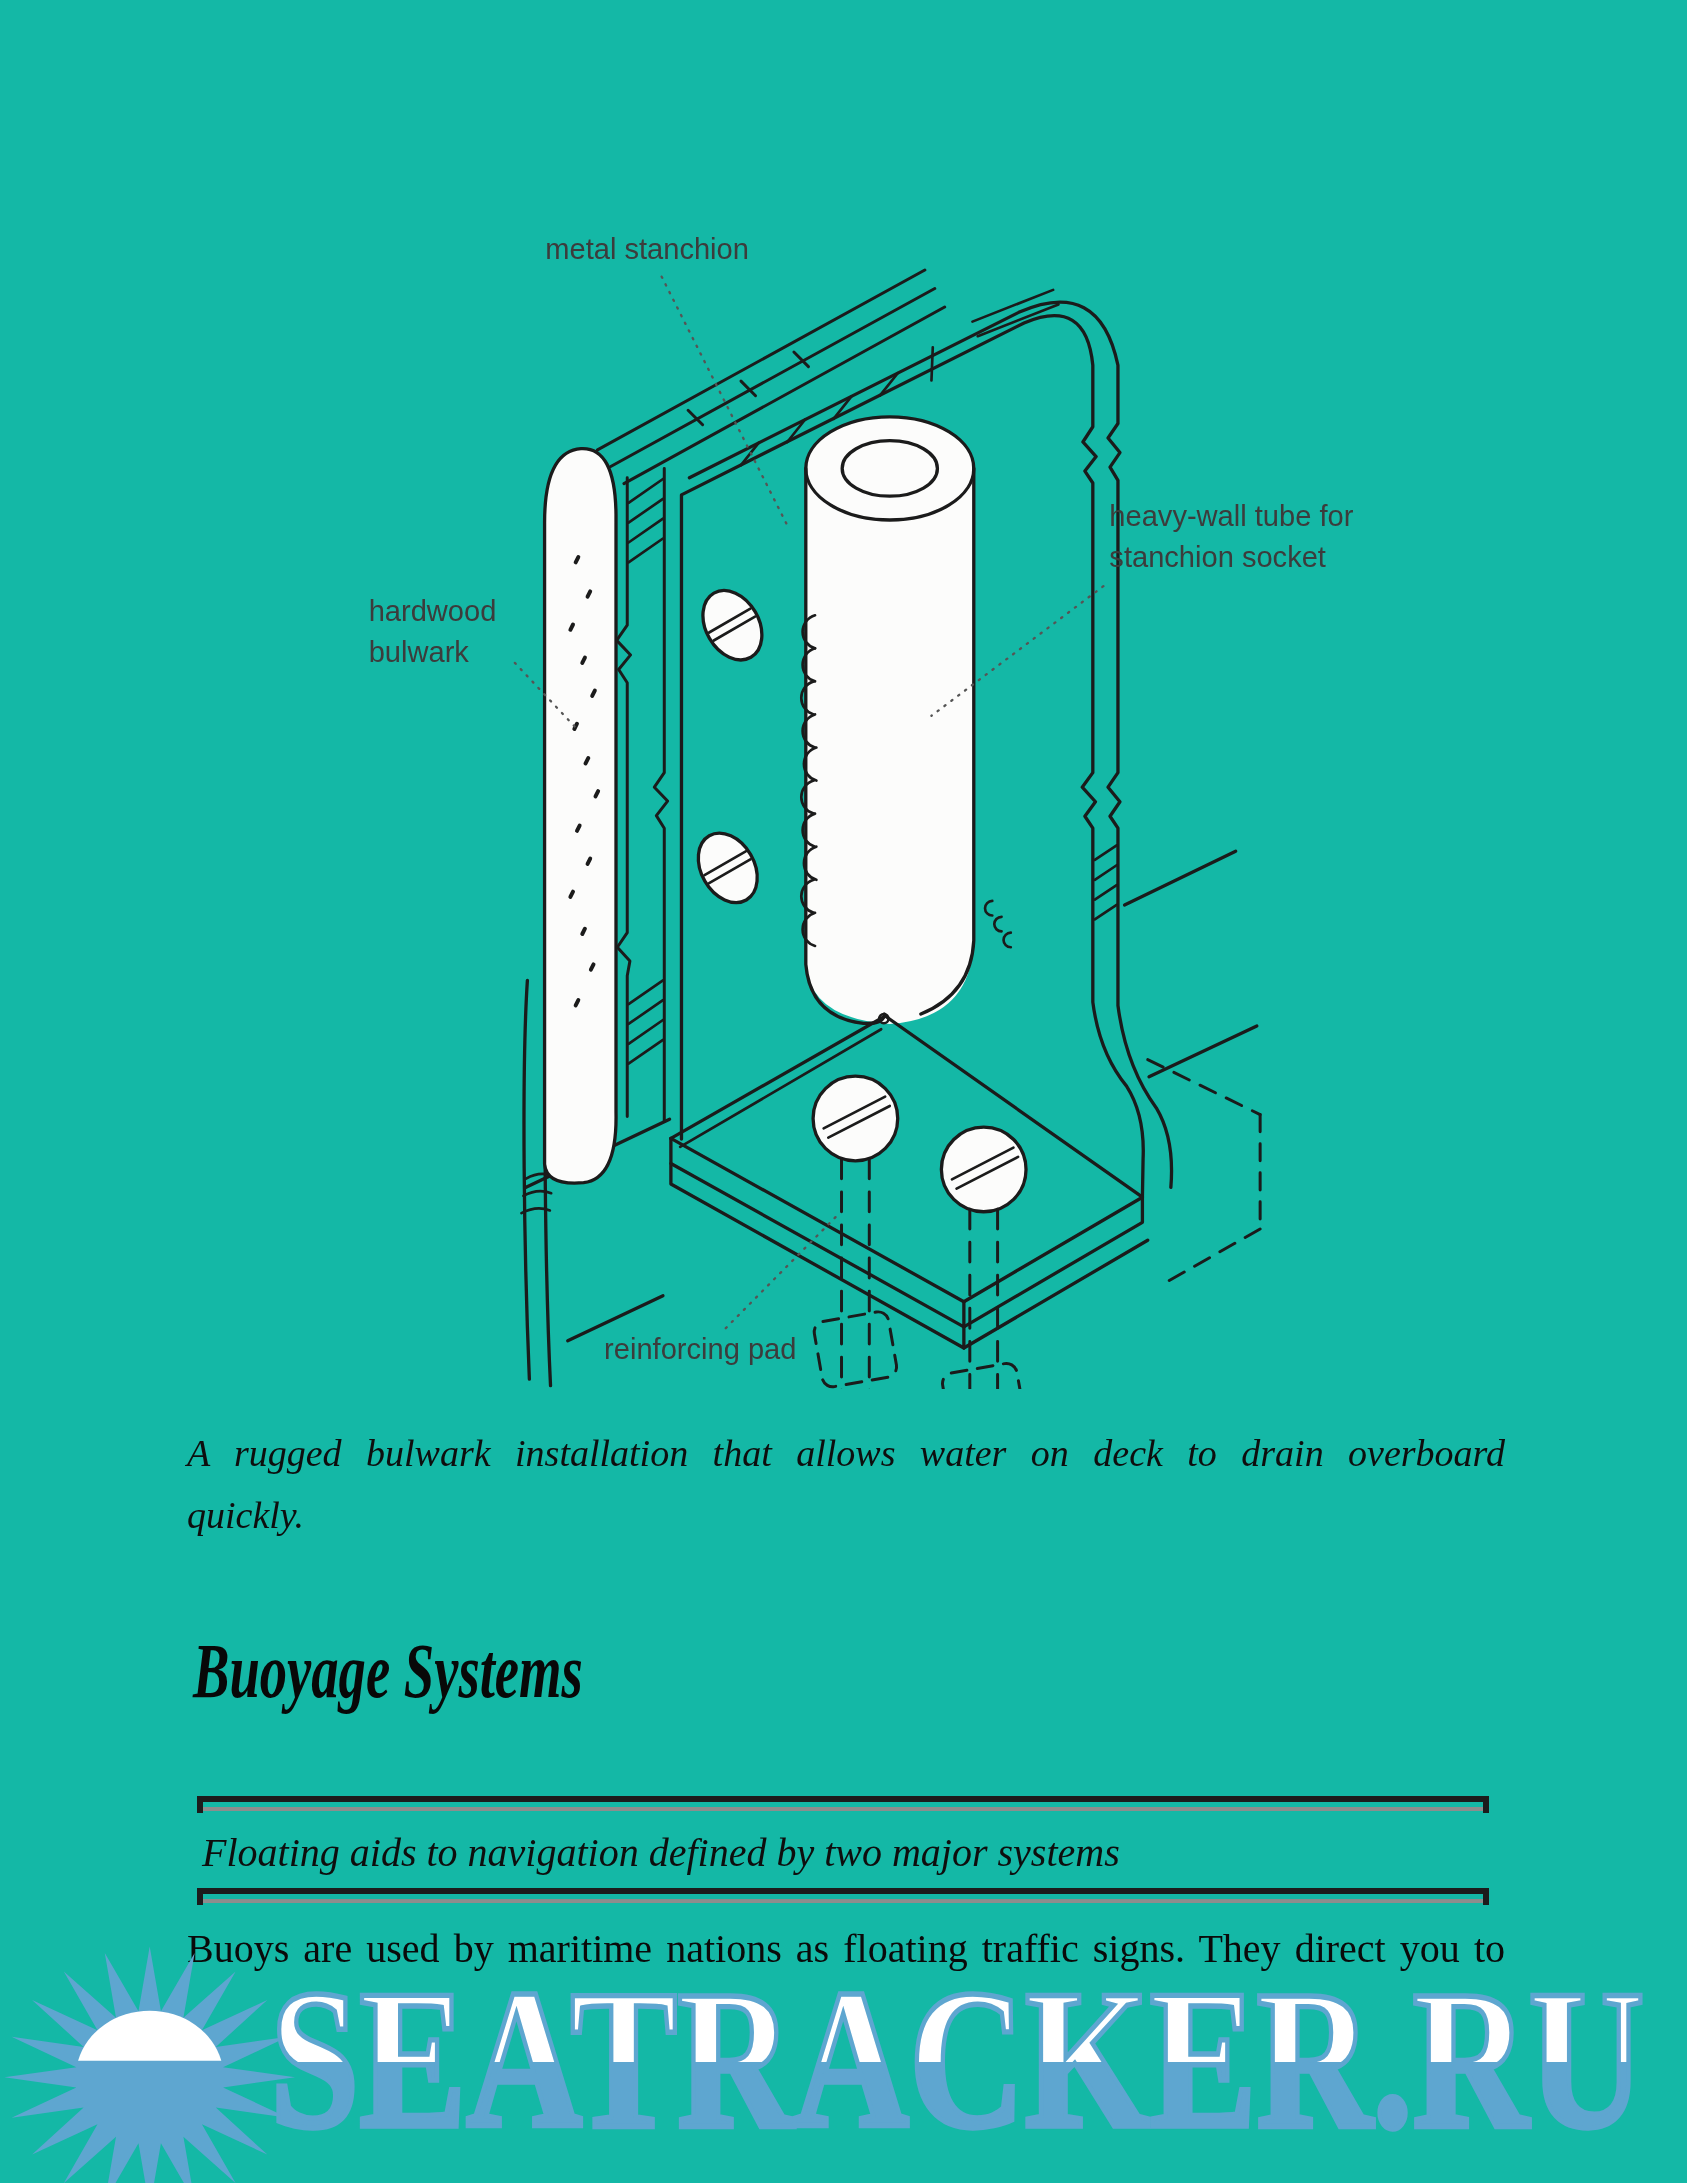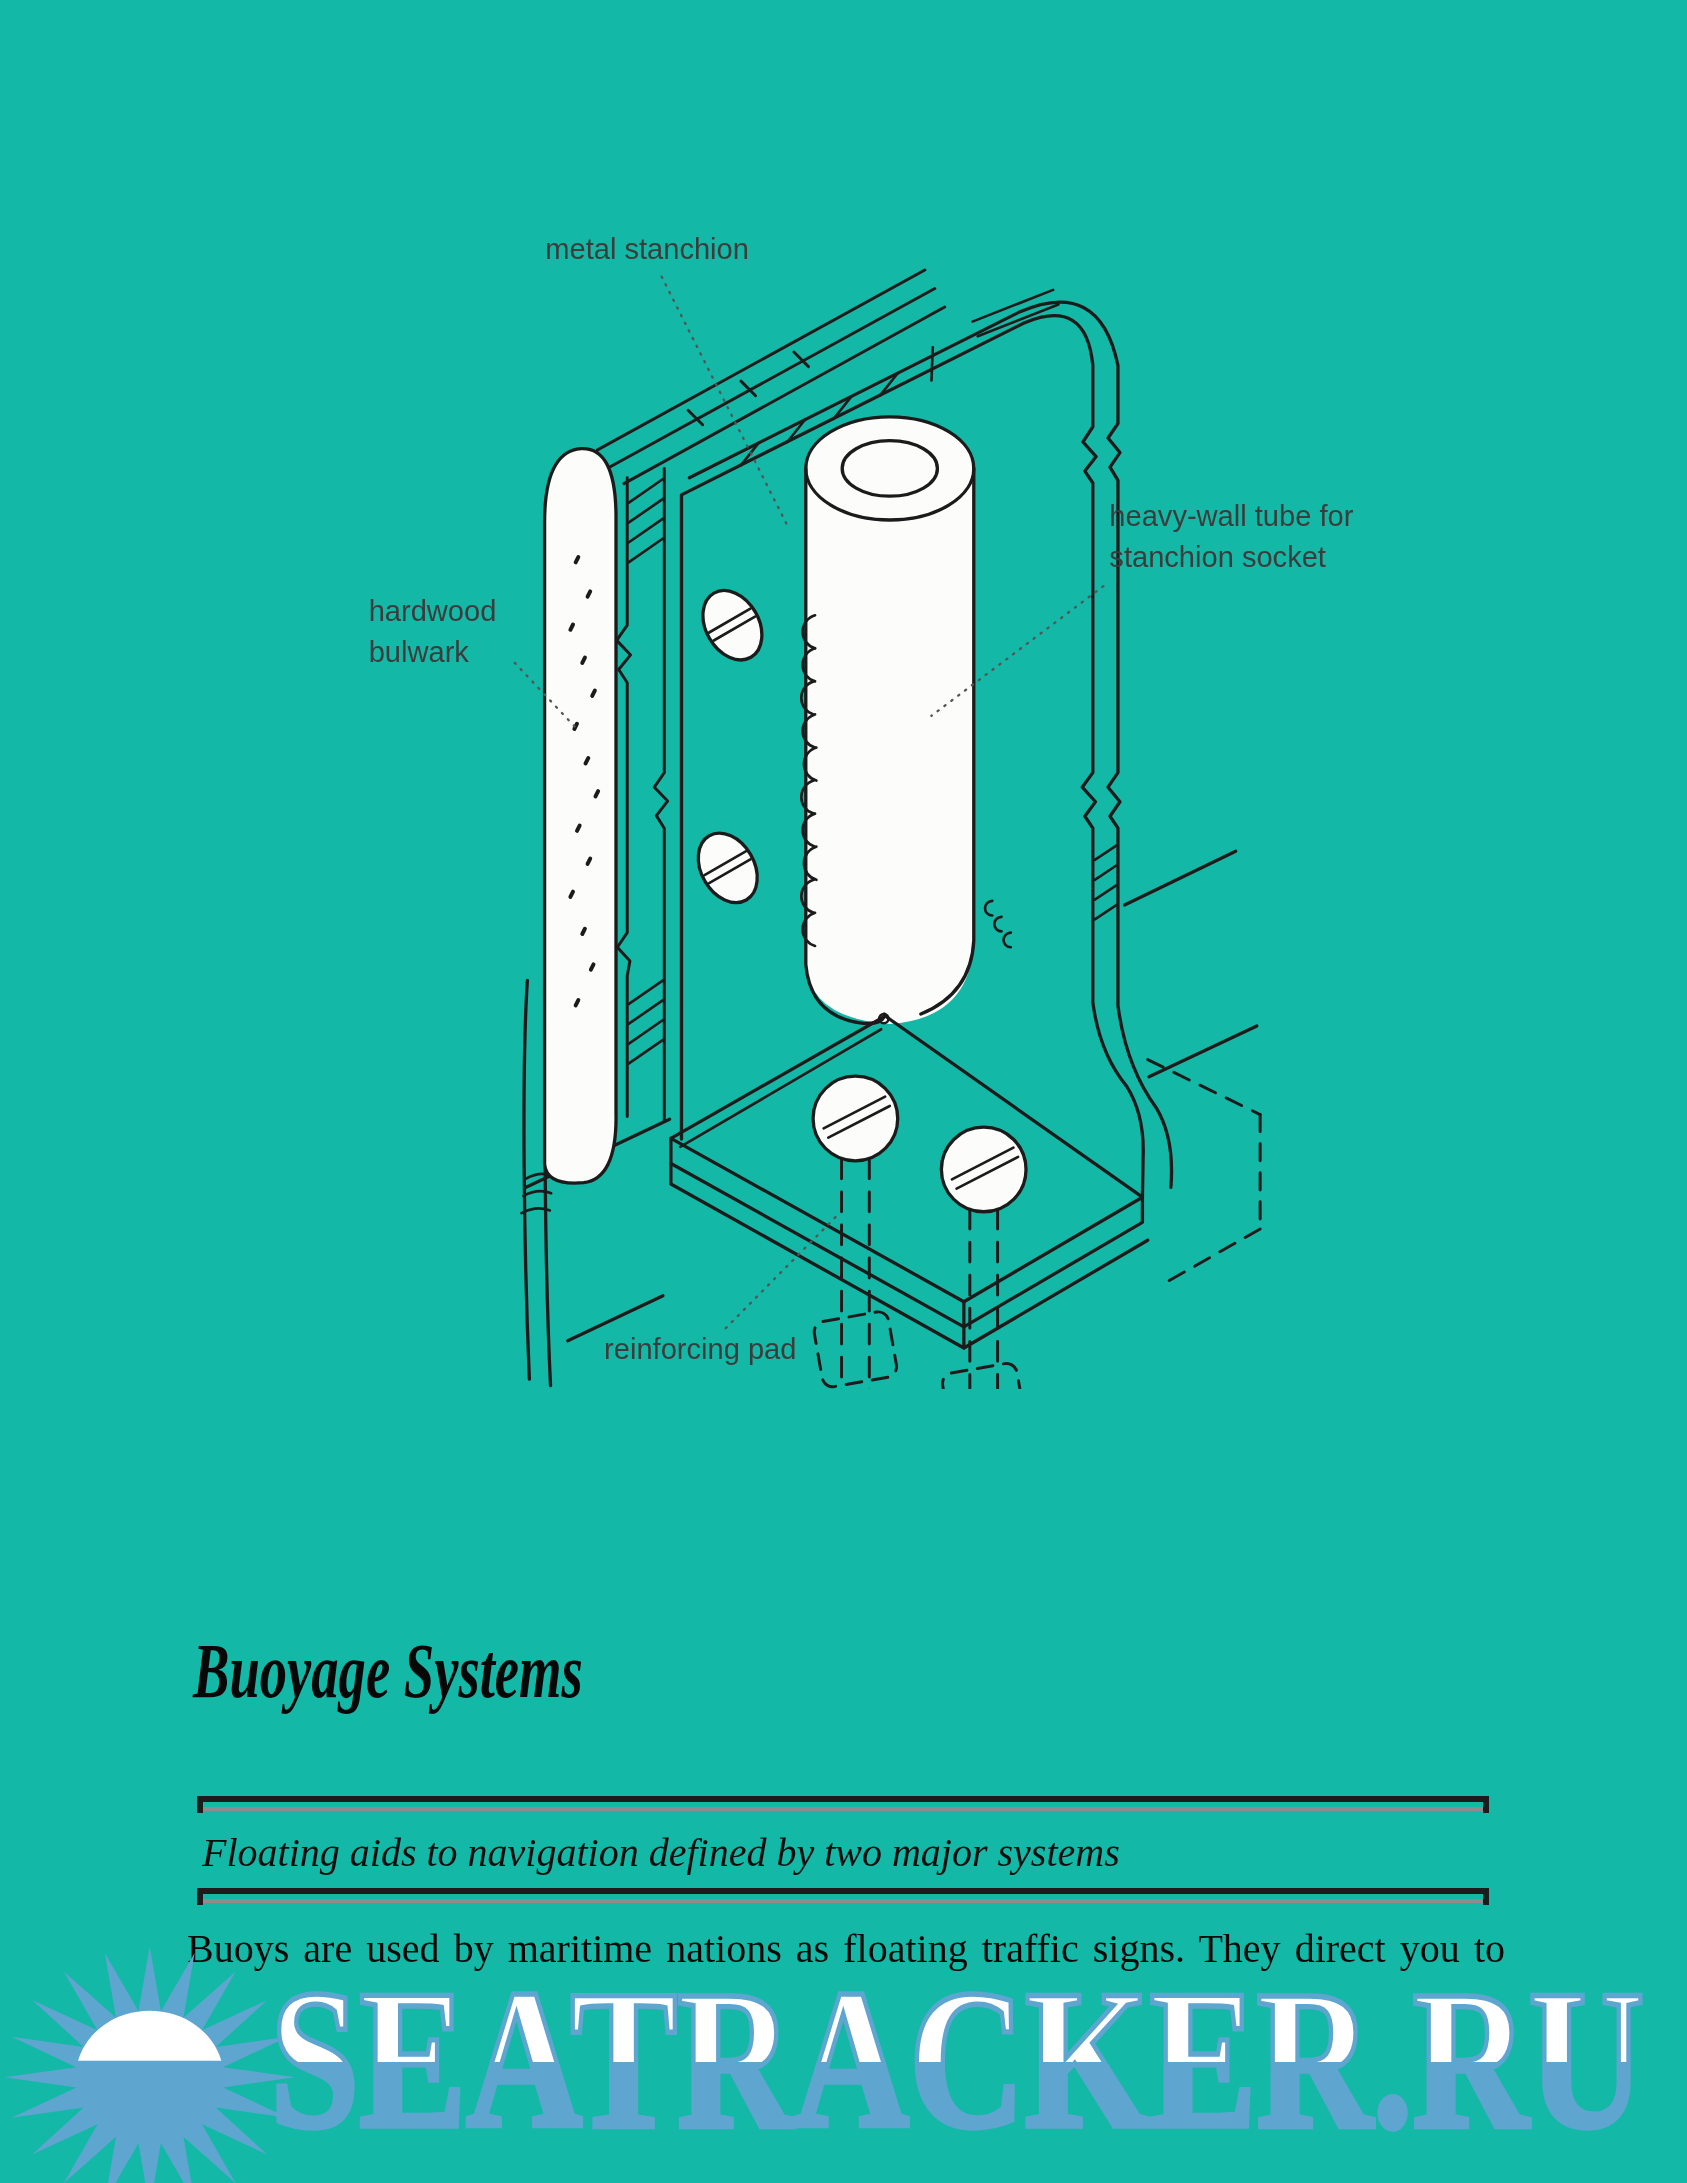--- a/index.html
+++ b/index.html
@@ -239,20 +239,24 @@
     <g font-family="Liberation Sans, sans-serif" font-size="44" fill="#3c3c3c" stroke="none">
       <text x="824" y="102">metal stanchion</text>
       <text x="1677" y="505">heavy-wall tube for</text>
       <text x="1677" y="567">stanchion socket</text>
       <text x="557" y="648">hardwood</text>
       <text x="557" y="710">bulwark</text>
       <text x="913" y="1764">reinforcing pad</text>
     </g>
   </svg>
 
+  <div class="caption">
+    <div class="just">A rugged bulwark installation that allows water on deck to drain overboard</div>
+    <div>quickly.</div>
+  </div>
 
   <h1 class="heading">Buoyage Systems</h1>
 
   <div class="rule rule-1">
     <span class="tick left"></span>
     <span class="tick right"></span>
   </div>
 
   <div class="subtitle">Floating aids to navigation defined by two major systems</div>
 

